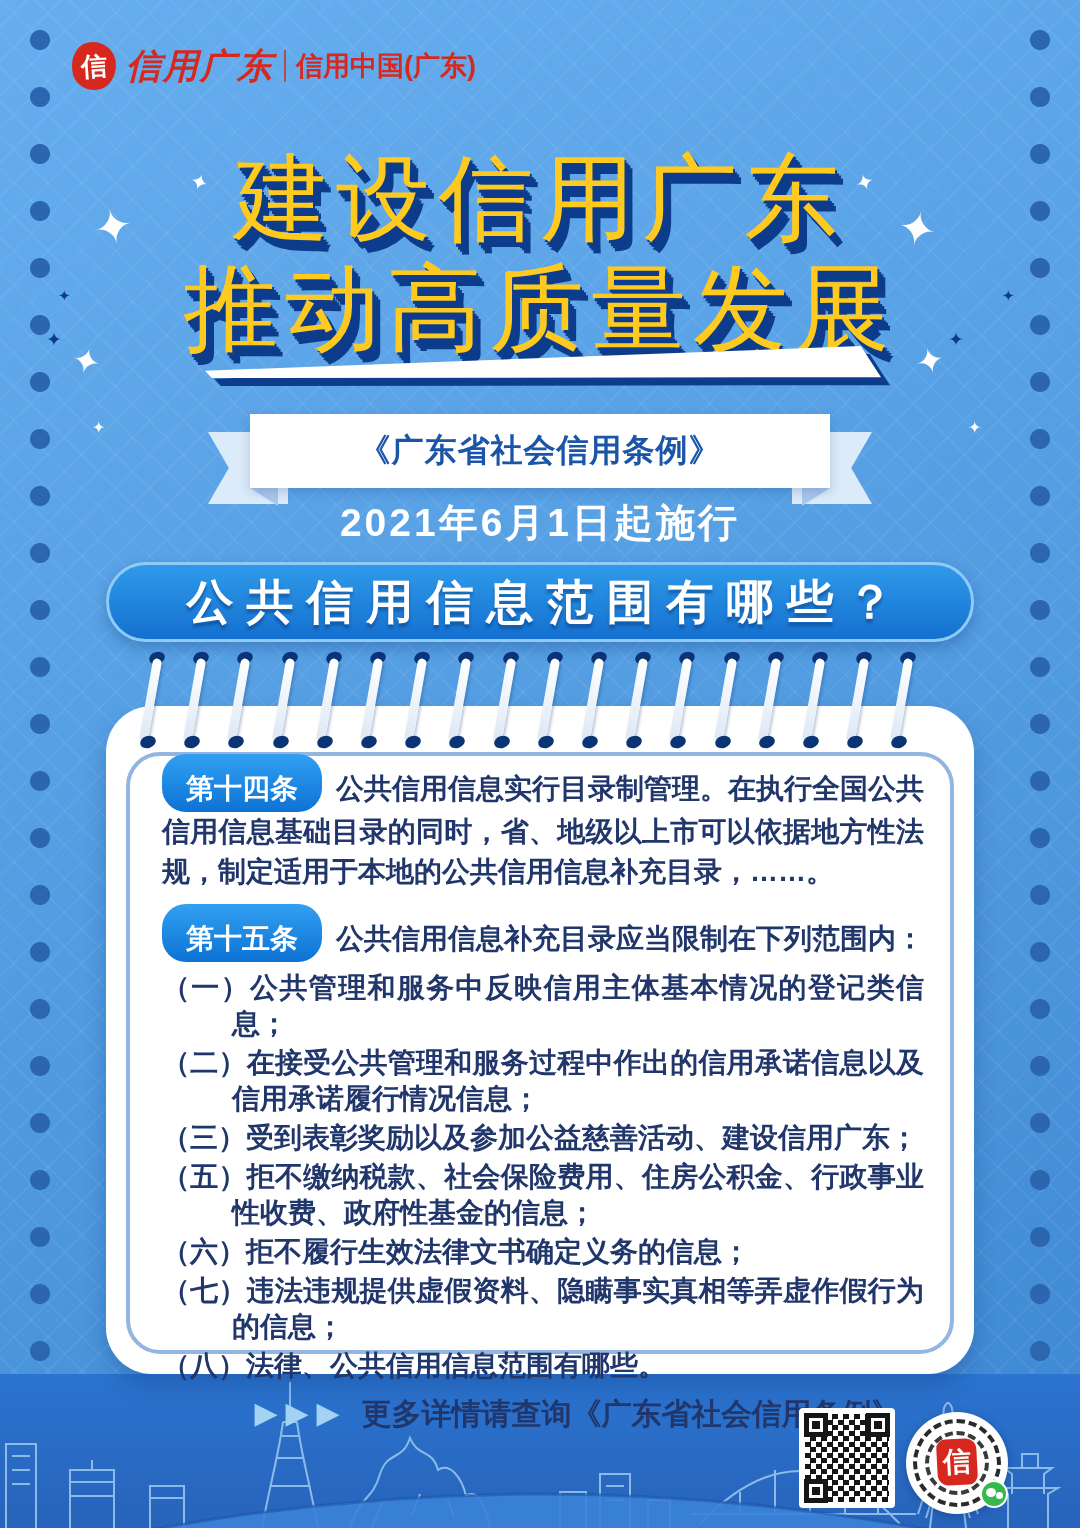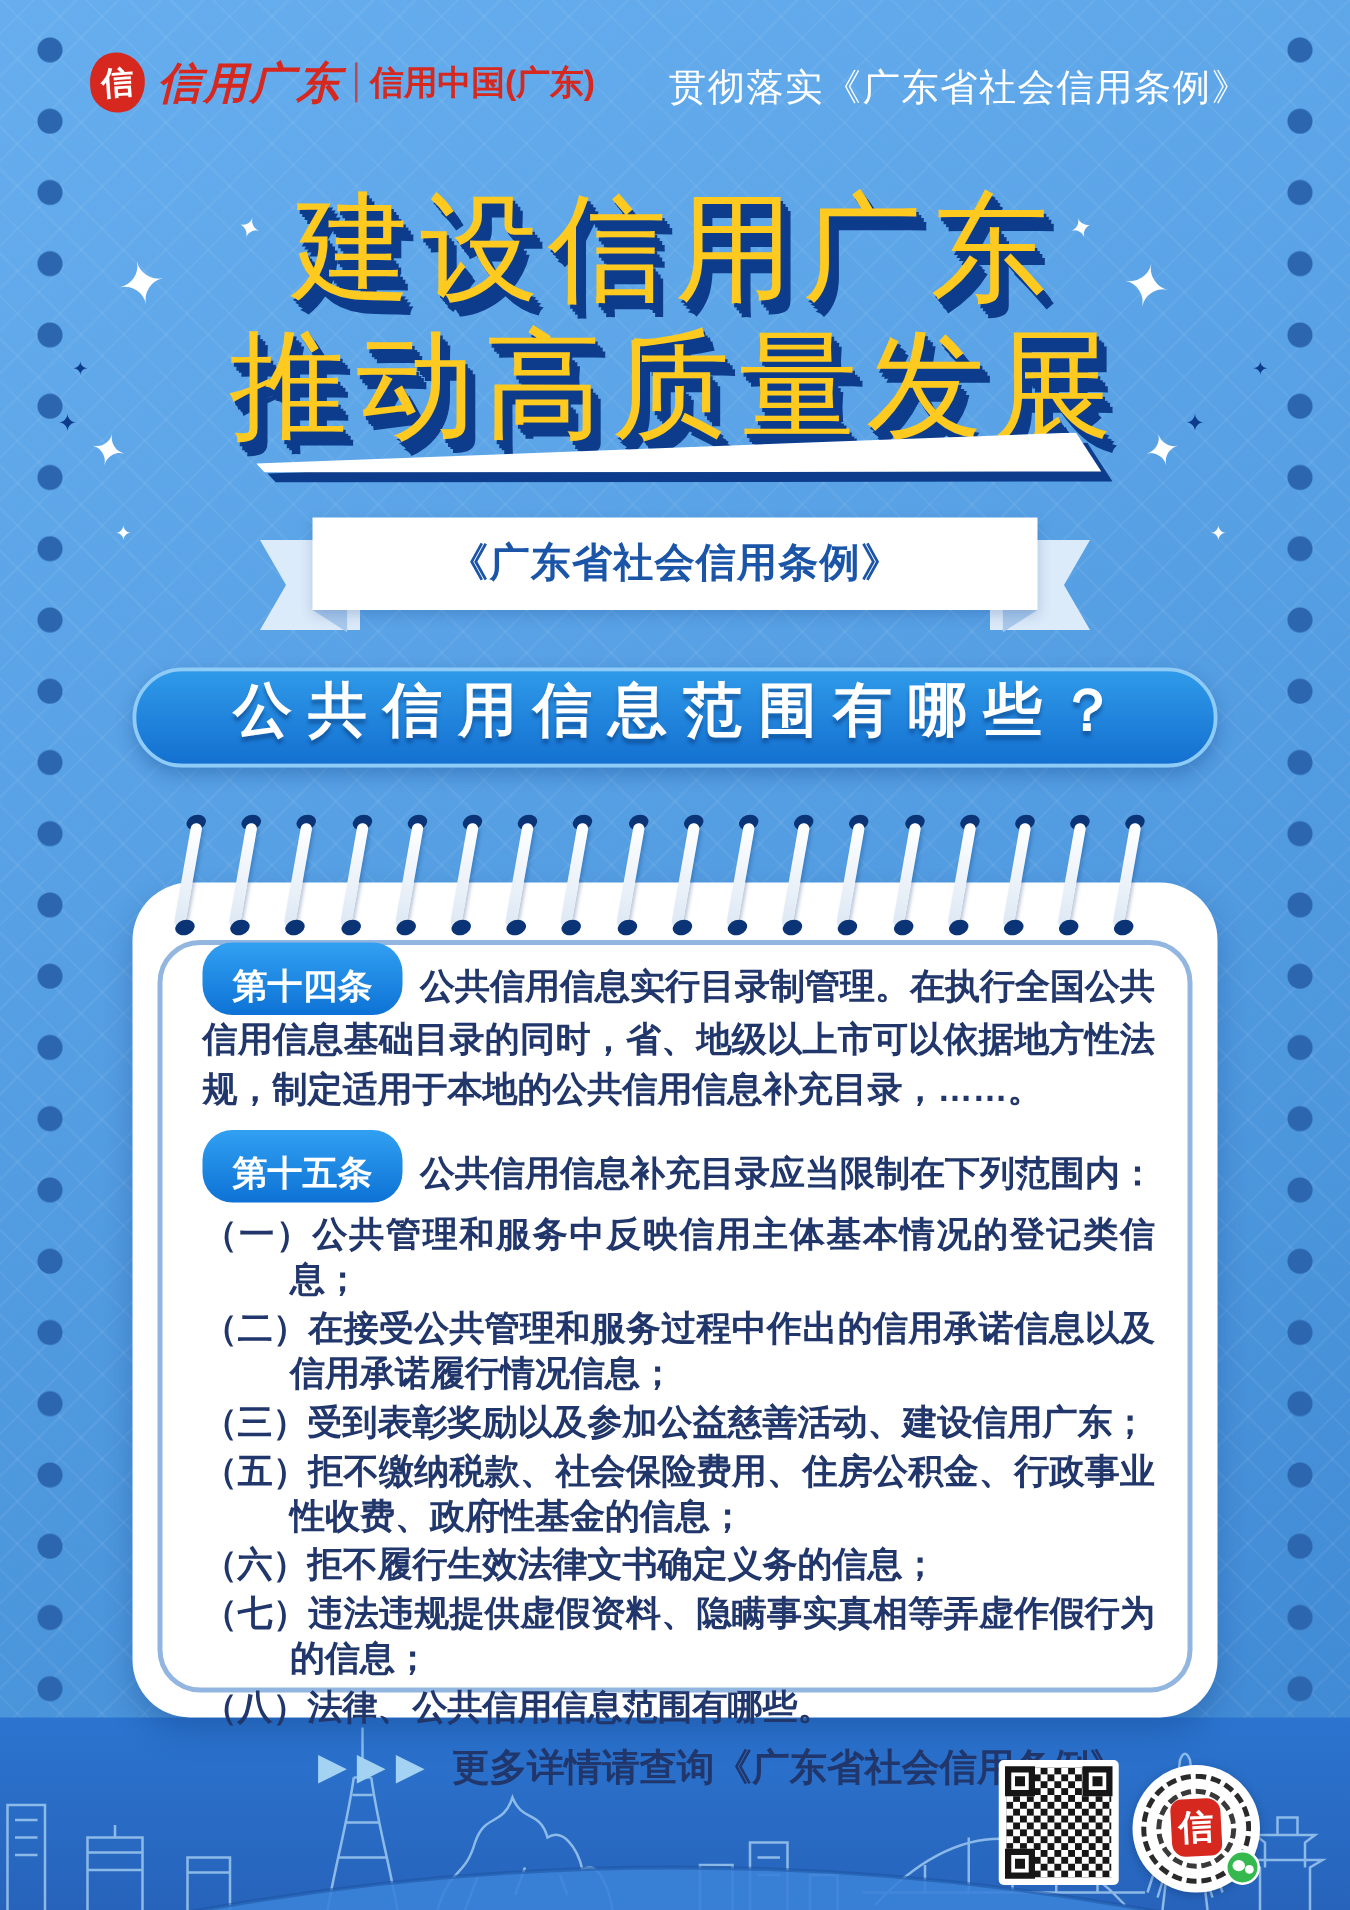--- a/index.html
+++ b/index.html
@@ -50,23 +50,23 @@
   .ribbon-tail{position:absolute;top:432px;width:80px;height:72px;background:#dcebfa;z-index:2}
   .ribbon-tail.tl{left:208px;clip-path:polygon(100% 0,100% 100%,0 100%,26% 50%,0 0)}
   .ribbon-tail.tr{right:208px;clip-path:polygon(0 0,0 100%,100% 100%,74% 50%,100% 0)}
   .ribbon-fold{position:absolute;top:488px;width:28px;height:18px;background:#a9c9ec;z-index:2}
   .ribbon-fold.fl{left:250px;clip-path:polygon(0 0,100% 0,100% 100%)}
   .ribbon-fold.fr{right:250px;clip-path:polygon(0 0,100% 0,0 100%)}
   .date{position:absolute;top:496px;width:100%;text-align:center;color:#fff;
     font-size:39px;font-weight:bold;letter-spacing:3px;z-index:2}
 
   
-  .q-banner{position:absolute;left:106px;top:534px;width:868px;height:80px;border-radius:52px;
+  .q-banner{position:absolute;left:106px;top:562px;width:868px;height:80px;border-radius:52px;
     background:linear-gradient(180deg,#2f9ae9 0%,#1470d0 100%);border:3px solid #8ecbf6;
-    box-sizing:border-box;display:flex;align-items:flex-start;justify-content:center;
+    box-sizing:border-box;display:flex;align-items:center;justify-content:center;
     box-shadow:0 6px 14px rgba(12,60,130,.32);z-index:3}
   .q-text{color:#fff;font-size:47px;font-weight:bold;letter-spacing:13px;text-indent:13px;
     text-shadow:0 4px 3px rgba(7,48,108,.45)}
 
   
   .coils{position:absolute;left:142px;top:650px;width:800px;height:100px;z-index:5}
   .coil{position:absolute;top:0;width:22px;height:100px}
   .coil .ht{position:absolute;top:2px;left:7px;width:16px;height:12px;border-radius:50%;
     background:#0b3476;transform:rotate(-18deg)}
   .coil .hb{position:absolute;bottom:2px;left:-2px;width:16px;height:12px;border-radius:50%;
@@ -126,21 +126,20 @@
 
   <div class="dot-col left"></div>
   <div class="dot-col right"></div>
 
   <div class="brand">
     <div class="seal">信</div>
     <div class="brand-name">信用广东</div>
     <div class="brand-divider"></div>
     <div class="brand-sub">信用中国(广东)</div>
   </div>
-  <div class="slogan">贯彻落实《广东省社会信用条例》</div>
 
   <div class="title l1">建设信用广东</div>
   <div class="title l2">推动高质量发展</div>
 
   <span class="star" style="left:190px;top:172px;font-size:22px;color:#fff;transform:rotate(18deg)">✦</span>
   <span class="star" style="left:94px;top:204px;font-size:46px;color:#fff;transform:rotate(-12deg)">✦</span>
   <span class="star" style="left:58px;top:288px;font-size:15px;color:#0d3c8c">✦</span>
   <span class="star" style="left:46px;top:330px;font-size:19px;color:#0d3c8c">✦</span>
   <span class="star" style="left:72px;top:344px;font-size:34px;color:#fff;transform:rotate(14deg)">✦</span>
   <span class="star" style="left:92px;top:420px;font-size:16px;color:#fff">✦</span>
@@ -156,20 +155,21 @@
       <div class="mn"></div>
   </div>
 
   <div class="ribbon-tail tl"></div>
   <div class="ribbon-tail tr"></div>
   <div class="ribbon-fold fl"></div>
   <div class="ribbon-fold fr"></div>
   <div class="ribbon">
     <div class="ribbon-text">《广东省社会信用条例》</div>
   </div>
+  <div class="date">2021年6月1日起施行</div>
 
   <div class="q-banner">
     <div class="q-text">公共信用信息范围有哪些？</div>
   </div>
 
   <div class="coils" id="coils">
       <div class="coil" style="left: 0px;">
         <span class="ht"></span>
         <span class="wire"></span>
         <span class="hb"></span>

